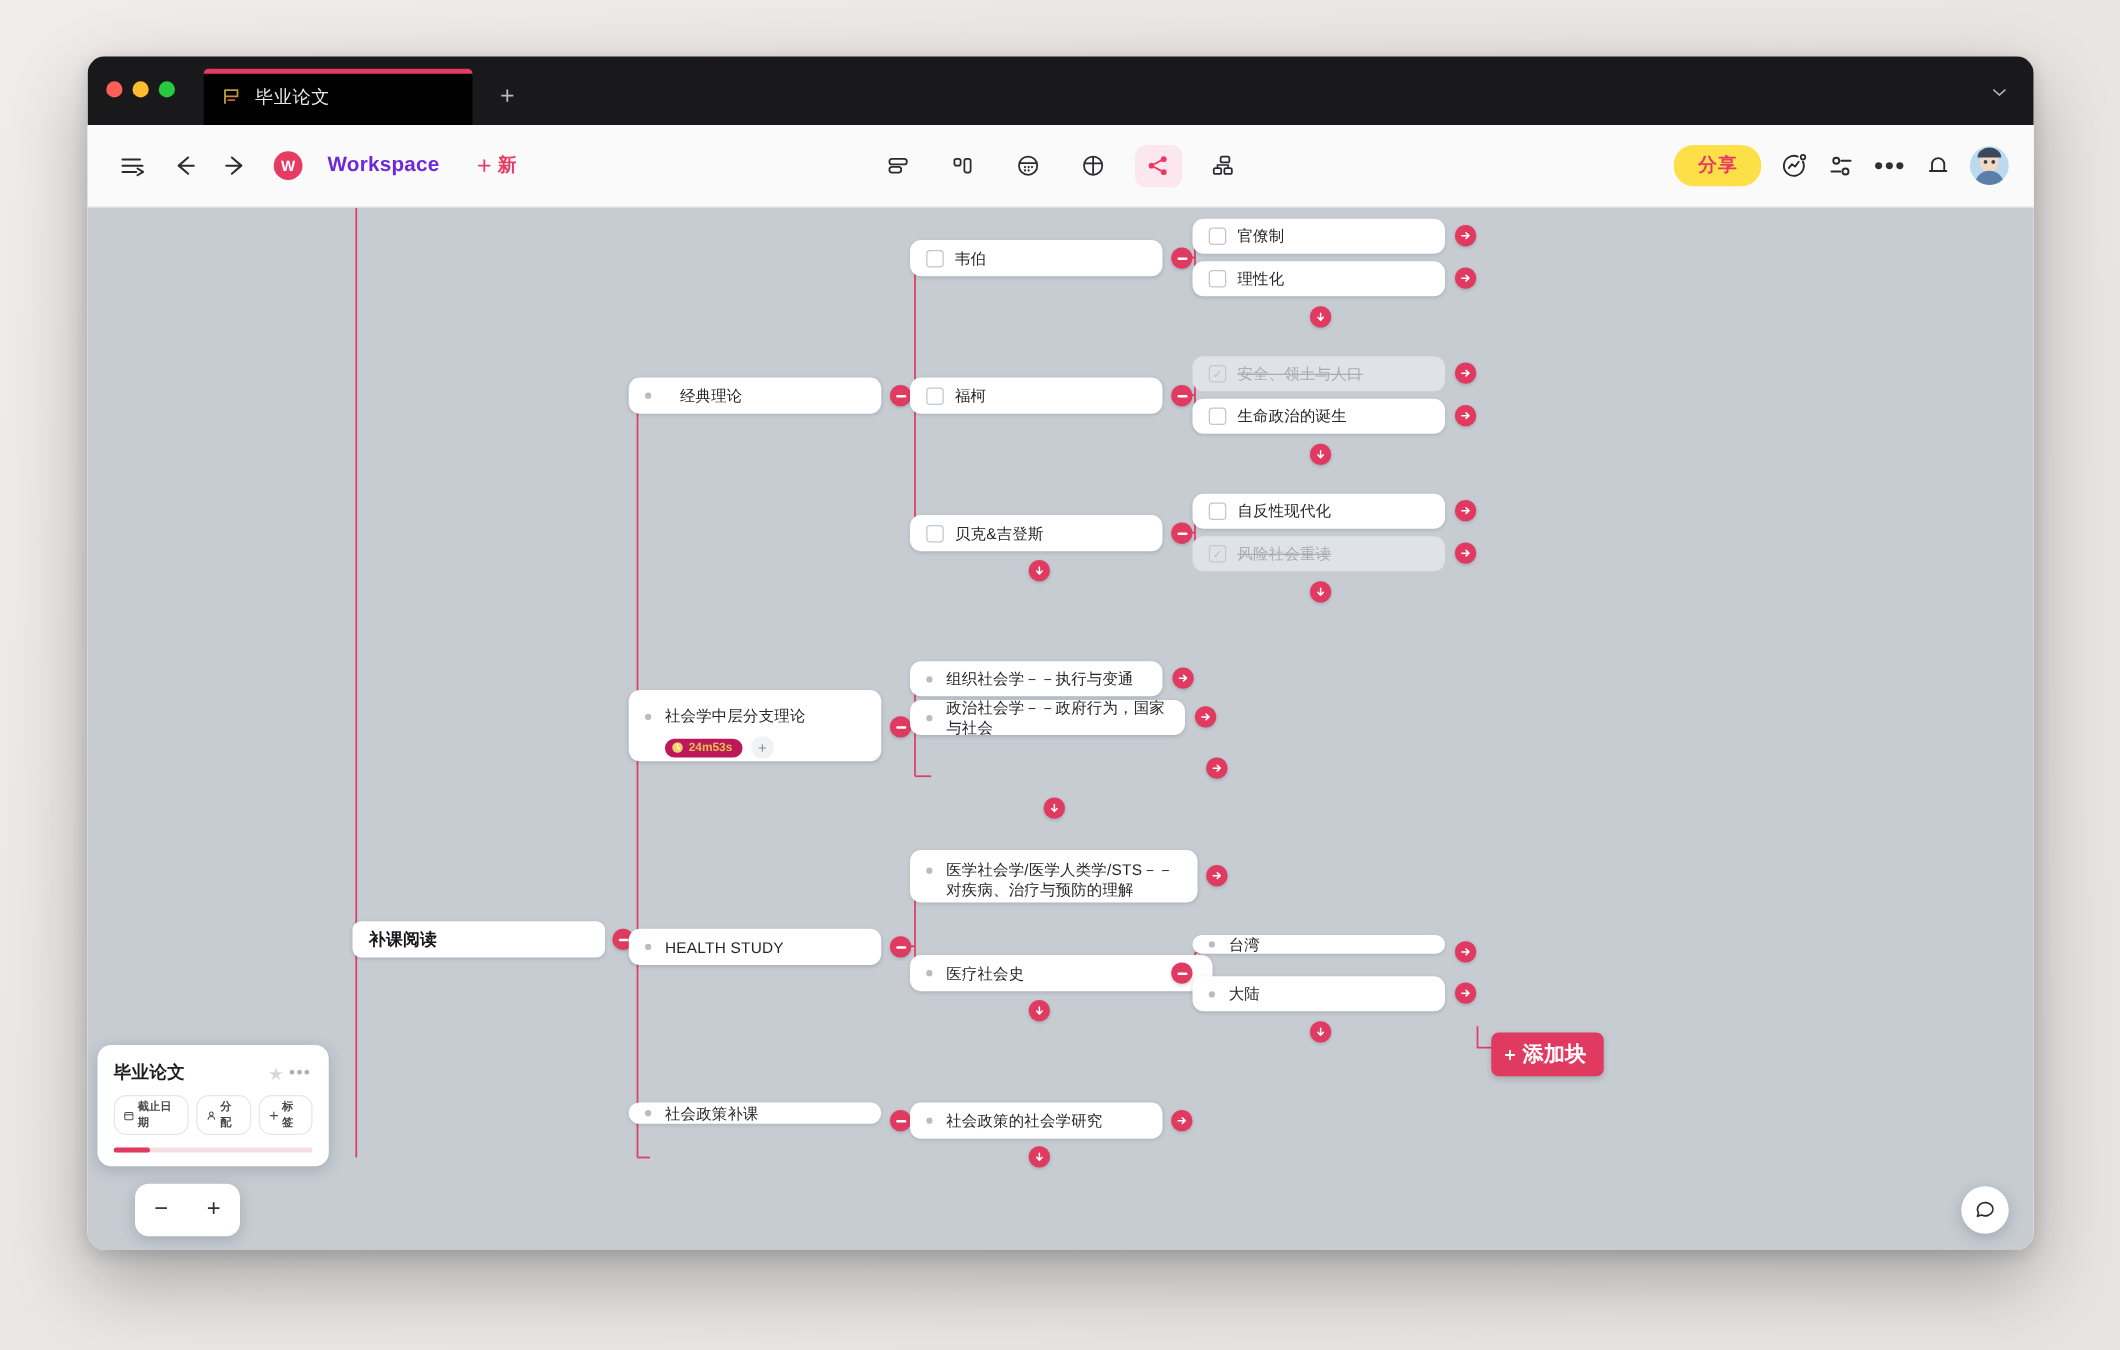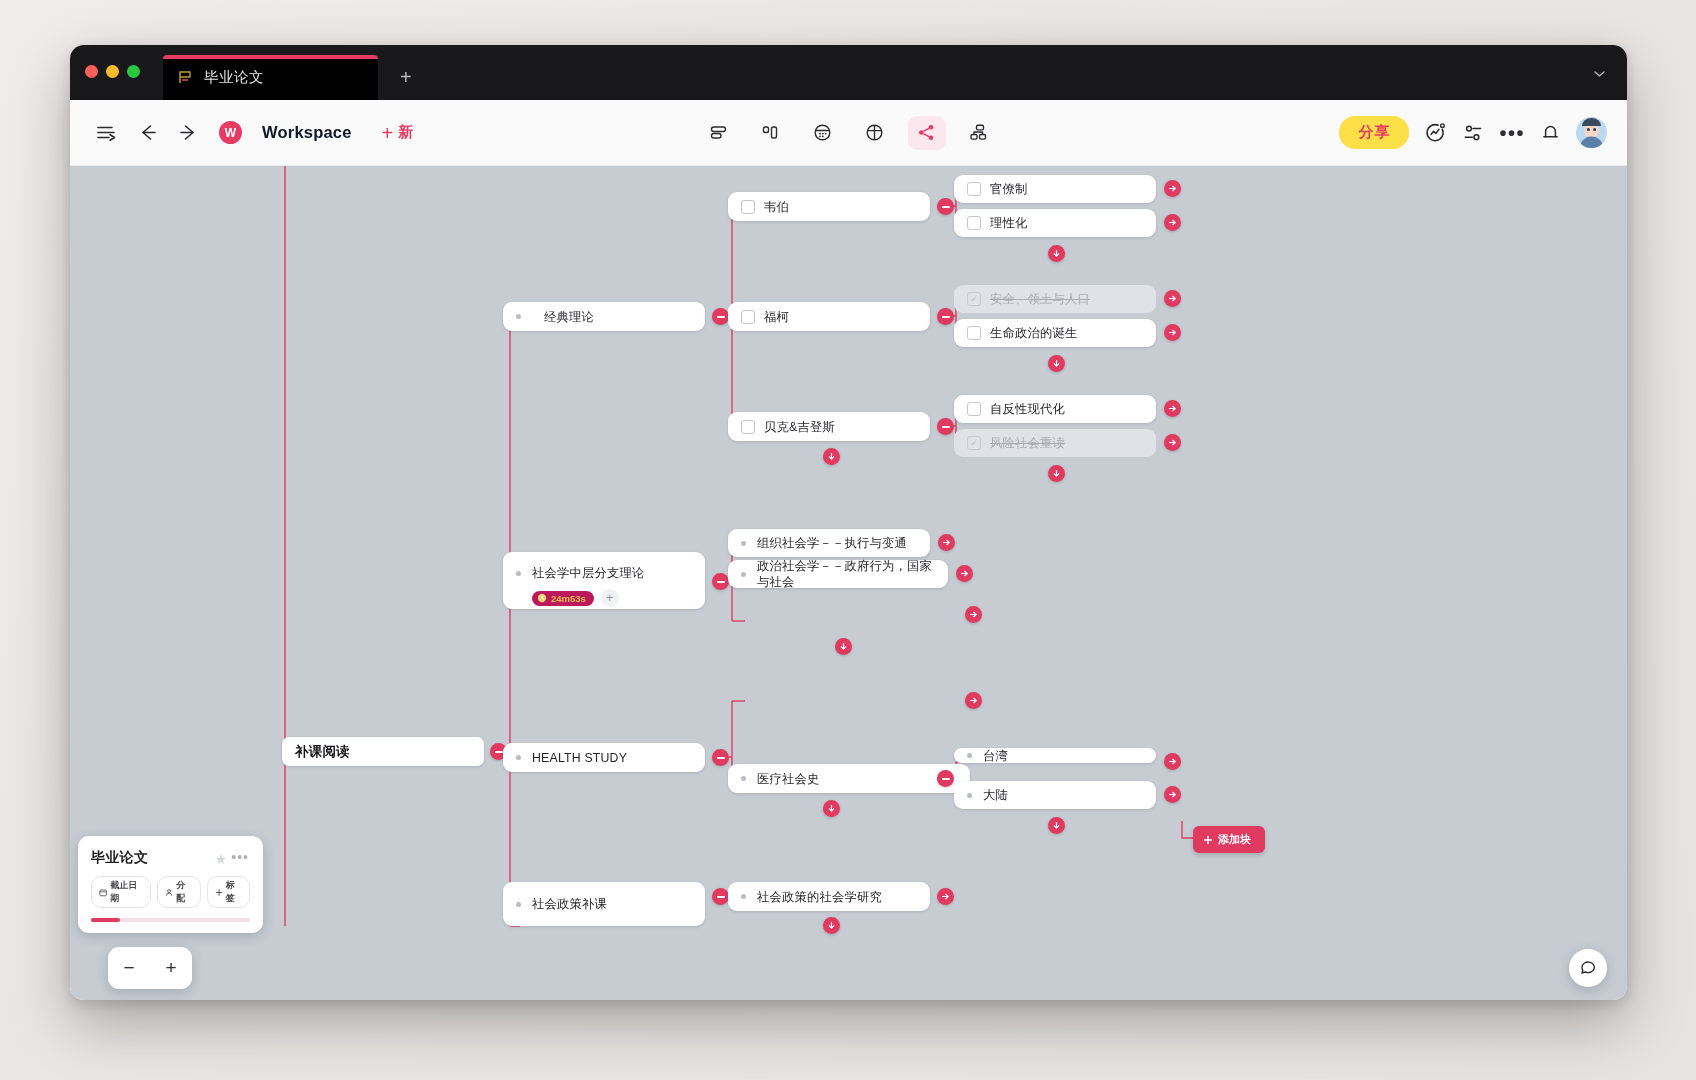--- a/index.html
+++ b/index.html
@@ -26,21 +26,21 @@
   .tab-title{color:#e9e9ea;font-size:14.5px;letter-spacing:.5px;}
   .tab-plus{position:absolute;left:330px;top:22px;color:#b9b9bb;font-size:20px;line-height:1;font-weight:300;}
   .tb-chev{position:absolute;right:20px;top:21px;color:#bdbdbf;}
 
   
   .toolbar{position:relative;height:65px;background:#fbfafa;border-bottom:1px solid #eceaea;display:flex;align-items:center;}
   .tool-left{position:absolute;left:26px;top:0;height:65px;display:flex;align-items:center;gap:20px;}
   .ticon{color:#2a2a2d;display:flex;align-items:center;justify-content:center;cursor:pointer;}
   .ws-badge{width:23px;height:23px;border-radius:50%;background:#e63b62;color:#fff;font-size:12px;
     font-weight:700;display:flex;align-items:center;justify-content:center;}
-  .ws-name{font-size:16.5px;color:#0f172a;font-weight:600;letter-spacing:.2px;}
+  .ws-name{font-size:16.5px;color:#6d28d9;font-weight:600;letter-spacing:.2px;}
   .new-btn{display:flex;align-items:center;gap:5px;color:#e63b62;font-size:15px;font-weight:600;margin-left:10px;}
   .new-plus{font-size:20px;font-weight:400;line-height:1;}
 
   .tool-center{position:absolute;left:50%;transform:translateX(-50%);top:0;height:65px;display:flex;align-items:center;gap:14px;}
   .vbtn{width:38px;height:34px;border-radius:9px;display:flex;align-items:center;justify-content:center;color:#2b2b2e;}
   .vbtn.active{background:#fde7ee;color:#e63b62;}
 
   .tool-right{position:absolute;right:20px;top:0;height:65px;display:flex;align-items:center;gap:15px;}
   .share-btn{background:#fde047;color:#e63b62;font-size:15px;font-weight:600;border-radius:16px;
     padding:7px 19px;letter-spacing:1px;}
@@ -75,21 +75,21 @@
     padding:2px 8px 2px 5px;font-size:9.5px;font-weight:700;}
   .plus-chip{width:18px;height:18px;border-radius:50%;background:#f1f2f4;color:#8b8f95;font-size:12px;
     display:flex;align-items:center;justify-content:center;}
 
   
   .handle{position:absolute;width:17px;height:17px;border-radius:50%;background:#e03a61;
     display:flex;align-items:center;justify-content:center;color:#fff;box-shadow:0 1px 3px rgba(0,0,0,.2);}
   .handle svg{display:block;}
   .handle.minus::after{content:"";width:8px;height:2px;background:#fff;border-radius:1px;}
 
-  .addblock{position:absolute;background:#e03a61;color:#fff;border-radius:6px;font-size:11px;font-weight:600;
+  .addblock{position:absolute;background:#e03a61;color:#fff;border-radius:6px;font-size:17px;font-weight:600;
     padding:6px 14px 6px 10px;display:flex;align-items:center;gap:5px;box-shadow:0 2px 5px rgba(0,0,0,.18);}
 
   
   .mini-card{position:absolute;left:8px;bottom:68px;width:185px;background:#fff;border-radius:11px;
     box-shadow:0 3px 12px rgba(30,40,60,.20);padding:13px 13px 11px;box-sizing:border-box;}
   .mc-title{font-size:14px;font-weight:700;color:#1d1d20;letter-spacing:.3px;}
   .mc-star{position:absolute;right:36px;top:15px;color:#d6d8db;font-size:14px;}
   .mc-dots{position:absolute;right:14px;top:13px;color:#aeb1b6;font-size:14px;letter-spacing:1px;}
   .mc-chips{display:flex;gap:6px;margin-top:9px;}
   .chip{display:flex;align-items:center;gap:3px;border:1px solid #e6e6e8;border-radius:10px;
@@ -461,20 +461,24 @@
             <path d="M4.5 1.5 V7 M2.3 4.8 L4.5 7.2 L6.7 4.8" stroke="#fff" stroke-width="1.2" fill="none" stroke-linecap="round" stroke-linejoin="round"></path>
           </svg>
       </div>
 
       <div class="node" style="left:433px;top:577px;width:202px;height:29px;">
         <span class="bullet"></span>
         <span class="txt">HEALTH STUDY</span>
       </div>
       <div class="handle minus" style="left:642px;top:583px;"></div>
 
+      <div class="node" style="left:658px;top:514px;width:230px;height:42px;align-items:flex-start;padding-top:8px;">
+        <span class="bullet" style="margin-top:6px;"></span>
+        <span class="txt">医学社会学/医学人类学/STS－－对疾病、治疗与预防的理解</span>
+      </div>
       <div class="handle" style="left:895px;top:526px;">
         <svg width="9" height="9" viewBox="0 0 9 9">
             <path d="M1.5 4.5 H7 M4.8 2.3 L7.2 4.5 L4.8 6.7" stroke="#fff" stroke-width="1.2" fill="none" stroke-linecap="round" stroke-linejoin="round"></path>
           </svg>
       </div>
 
       <div class="node" style="left:658px;top:598px;width:242px;height:29px;">
         <span class="bullet"></span>
         <span class="txt">医疗社会史</span>
       </div>
@@ -510,21 +514,21 @@
           </svg>
       </div>
 
       <div class="addblock" style="left:1123px;top:660px;">
         <svg width="10" height="10" viewBox="0 0 10 10">
             <path d="M5 1.6 V8.4 M1.6 5 H8.4" stroke="#fff" stroke-width="1.5" stroke-linecap="round"></path>
           </svg>
         <span>添加块</span>
       </div>
 
-      <div class="node" style="left:433px;top:716px;width:202px;height:44px;">
+      <div class="node" style="left:433px;top:716px;width:202px;height:17px;">
         <span class="bullet"></span>
         <span class="txt">社会政策补课</span>
       </div>
       <div class="handle minus" style="left:642px;top:722px;"></div>
 
       <div class="node" style="left:658px;top:716px;width:202px;height:29px;">
         <span class="bullet"></span>
         <span class="txt">社会政策的社会学研究</span>
       </div>
       <div class="handle" style="left:867px;top:722px;">

